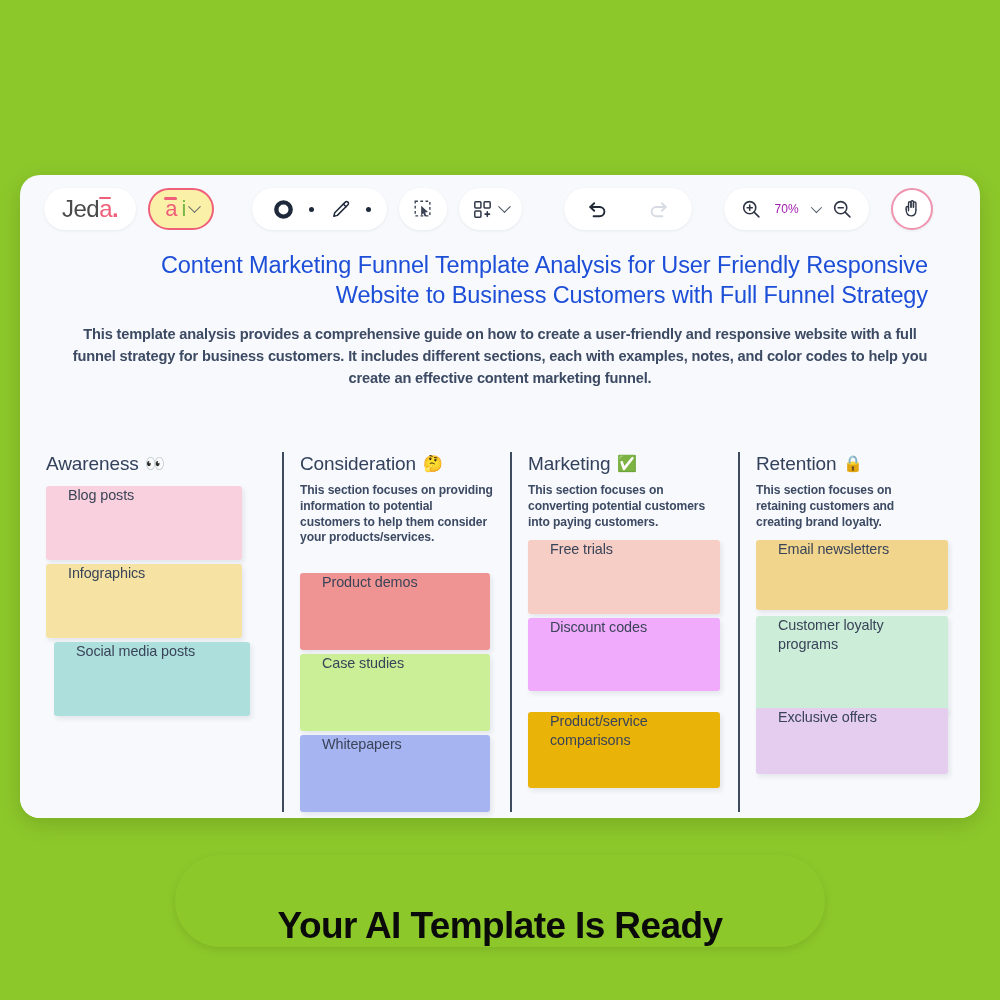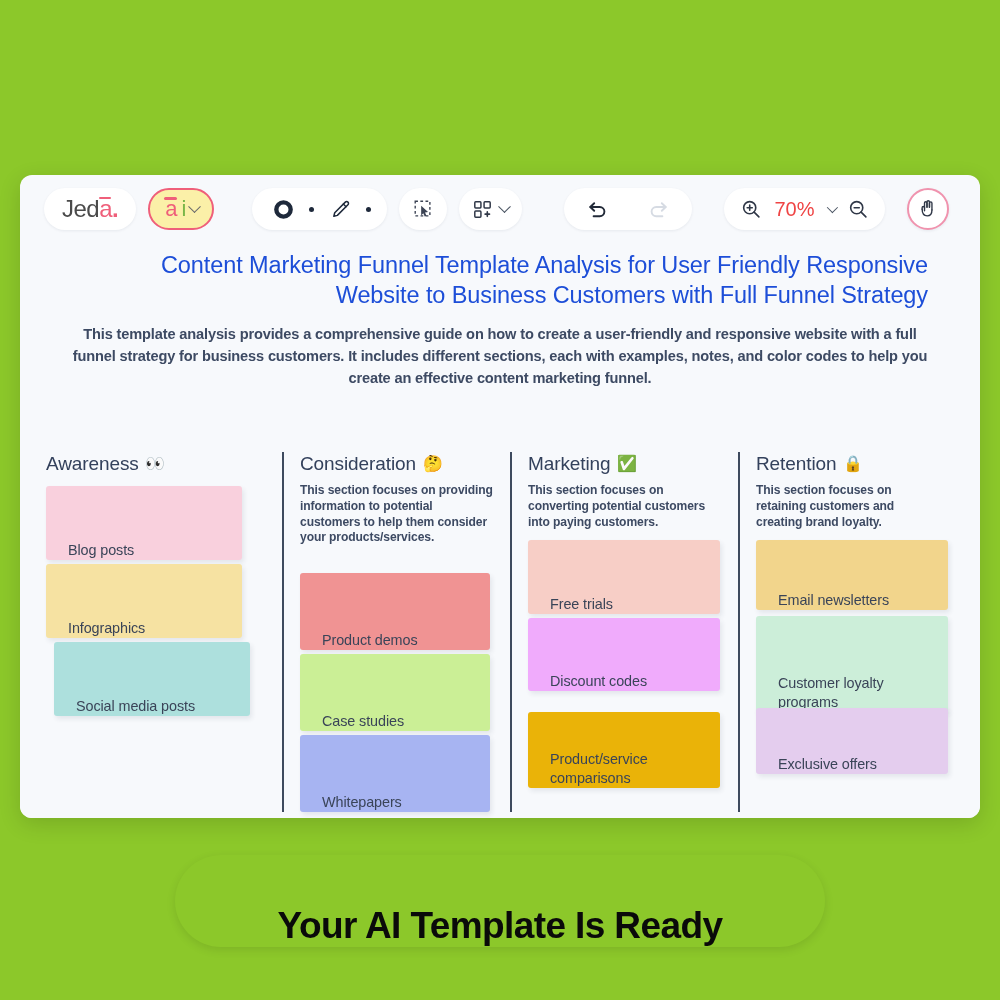--- a/index.html
+++ b/index.html
@@ -17,21 +17,21 @@
   }
 
   
   #app-window {
     position: absolute;
     left: 20px;
     top: 175px;
     width: 960px;
     height: 643px;
     background: #f7f9fc;
-    border-radius: 12px;
+    border-radius: 20px;
     box-shadow: 0 6px 22px rgba(0,0,0,0.14);
     overflow: hidden;
   }
 
   
   #toolbar {
     position: absolute;
     left: 0; top: 0;
     width: 960px;
     height: 68px;
@@ -149,22 +149,22 @@
     gap: 36px;
   }
 
   
   #zoom-group {
     margin-left: 32px;
     padding: 0 16px;
     gap: 12px;
   }
   #zoom-level {
-    font-size: 20px;
-    color: #ef4444;
+    font-size: 12px;
+    color: #a21caf;
     font-weight: 500;
     letter-spacing: 0.1px;
   }
   .zoom-chev {
     width: 8px; height: 8px;
     border-right: 1.8px solid #4b5563;
     border-bottom: 1.8px solid #4b5563;
     transform: rotate(45deg) translateY(-2px);
   }
 
@@ -271,21 +271,21 @@
     position: relative;
     margin-top: 10px;
     flex: 1;
   }
 
   .card {
     position: absolute;
     left: 0;
     border-radius: 3px;
     display: flex;
-    align-items: flex-end;
+    align-items: flex-start;
     padding: 0 22px;
     font-size: 14.4px;
     line-height: 19px;
     color: #3a4458;
     letter-spacing: -0.1px;
     box-shadow: 2px 3px 5px rgba(30,40,70,0.09);
   }
 
   
   #banner {

